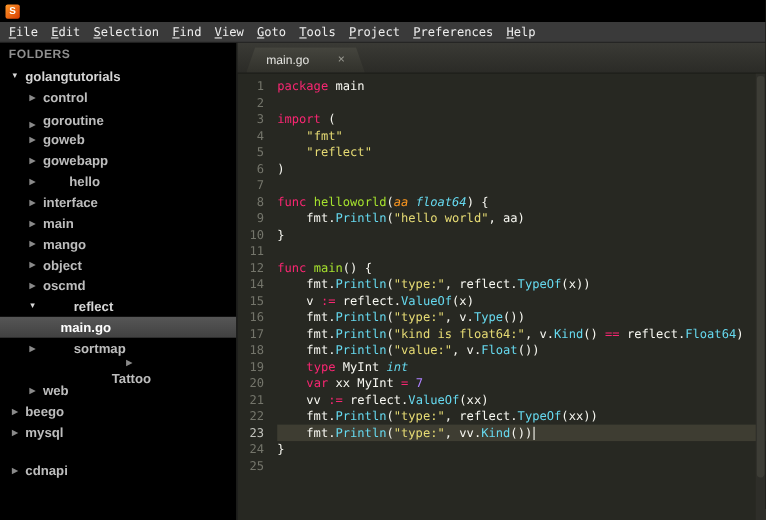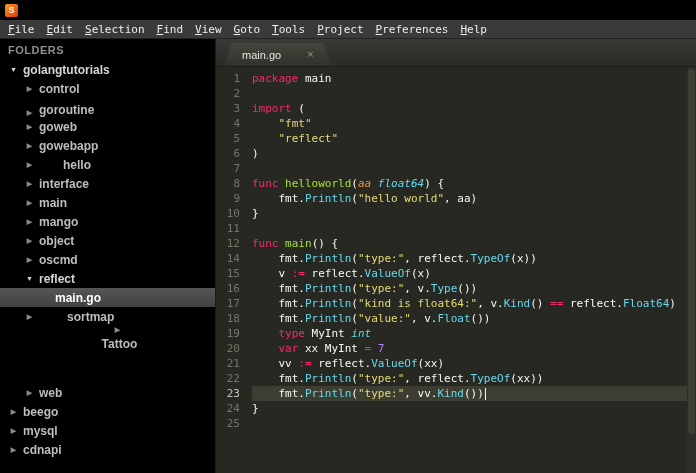--- a/index.html
+++ b/index.html
@@ -127,49 +127,49 @@
             <span class="tree-label">mango</span>
           </div>
           <div class="tree-row" style="padding-left: 24px;">
             <span class="tree-arrow">▶</span>
             <span class="tree-label">object</span>
           </div>
           <div class="tree-row" style="padding-left: 24px;">
             <span class="tree-arrow">▶</span>
             <span class="tree-label">oscmd</span>
           </div>
-          <div class="tree-row folder-open" style="padding-left: 24px;">
+          <div class="tree-row folder-open" style="padding-left: 24px; gap: 28px;">
             <span class="tree-arrow expanded">▼</span>
             <span class="tree-label">reflect</span>
           </div>
           <div class="tree-row selected" style="padding-left: 40px;">
             <span class="tree-arrow"></span>
             <span class="tree-label">main.go</span>
           </div>
           <div class="tree-row" style="padding-left: 24px; gap: 28px;">
             <span class="tree-arrow">▶</span>
             <span class="tree-label">sortmap</span>
           </div>
           <div class="tree-row" style="padding-left: 24px; flex-direction: column;">
             <span class="tree-arrow">▶</span>
             <span class="tree-label">Tattoo</span>
           </div>
-          <div class="tree-row" style="padding-left: 24px; margin-top: 38px;">
+          <div class="tree-row" style="padding-left: 24px;">
             <span class="tree-arrow">▶</span>
             <span class="tree-label">web</span>
           </div>
           <div class="tree-row" style="padding-left: 8px;">
             <span class="tree-arrow">▶</span>
             <span class="tree-label">beego</span>
           </div>
           <div class="tree-row" style="padding-left: 8px;">
             <span class="tree-arrow">▶</span>
             <span class="tree-label">mysql</span>
           </div>
-          <div class="tree-row" style="padding-left: 8px;">
+          <div class="tree-row" style="padding-left: 8px; margin-top: 16px;">
             <span class="tree-arrow">▶</span>
             <span class="tree-label">cdnapi</span>
           </div>
         </div>
     </div>
 
     <div class="editor">
       <div class="tabbar">
         <div class="tab">
           <span>main.go</span>

